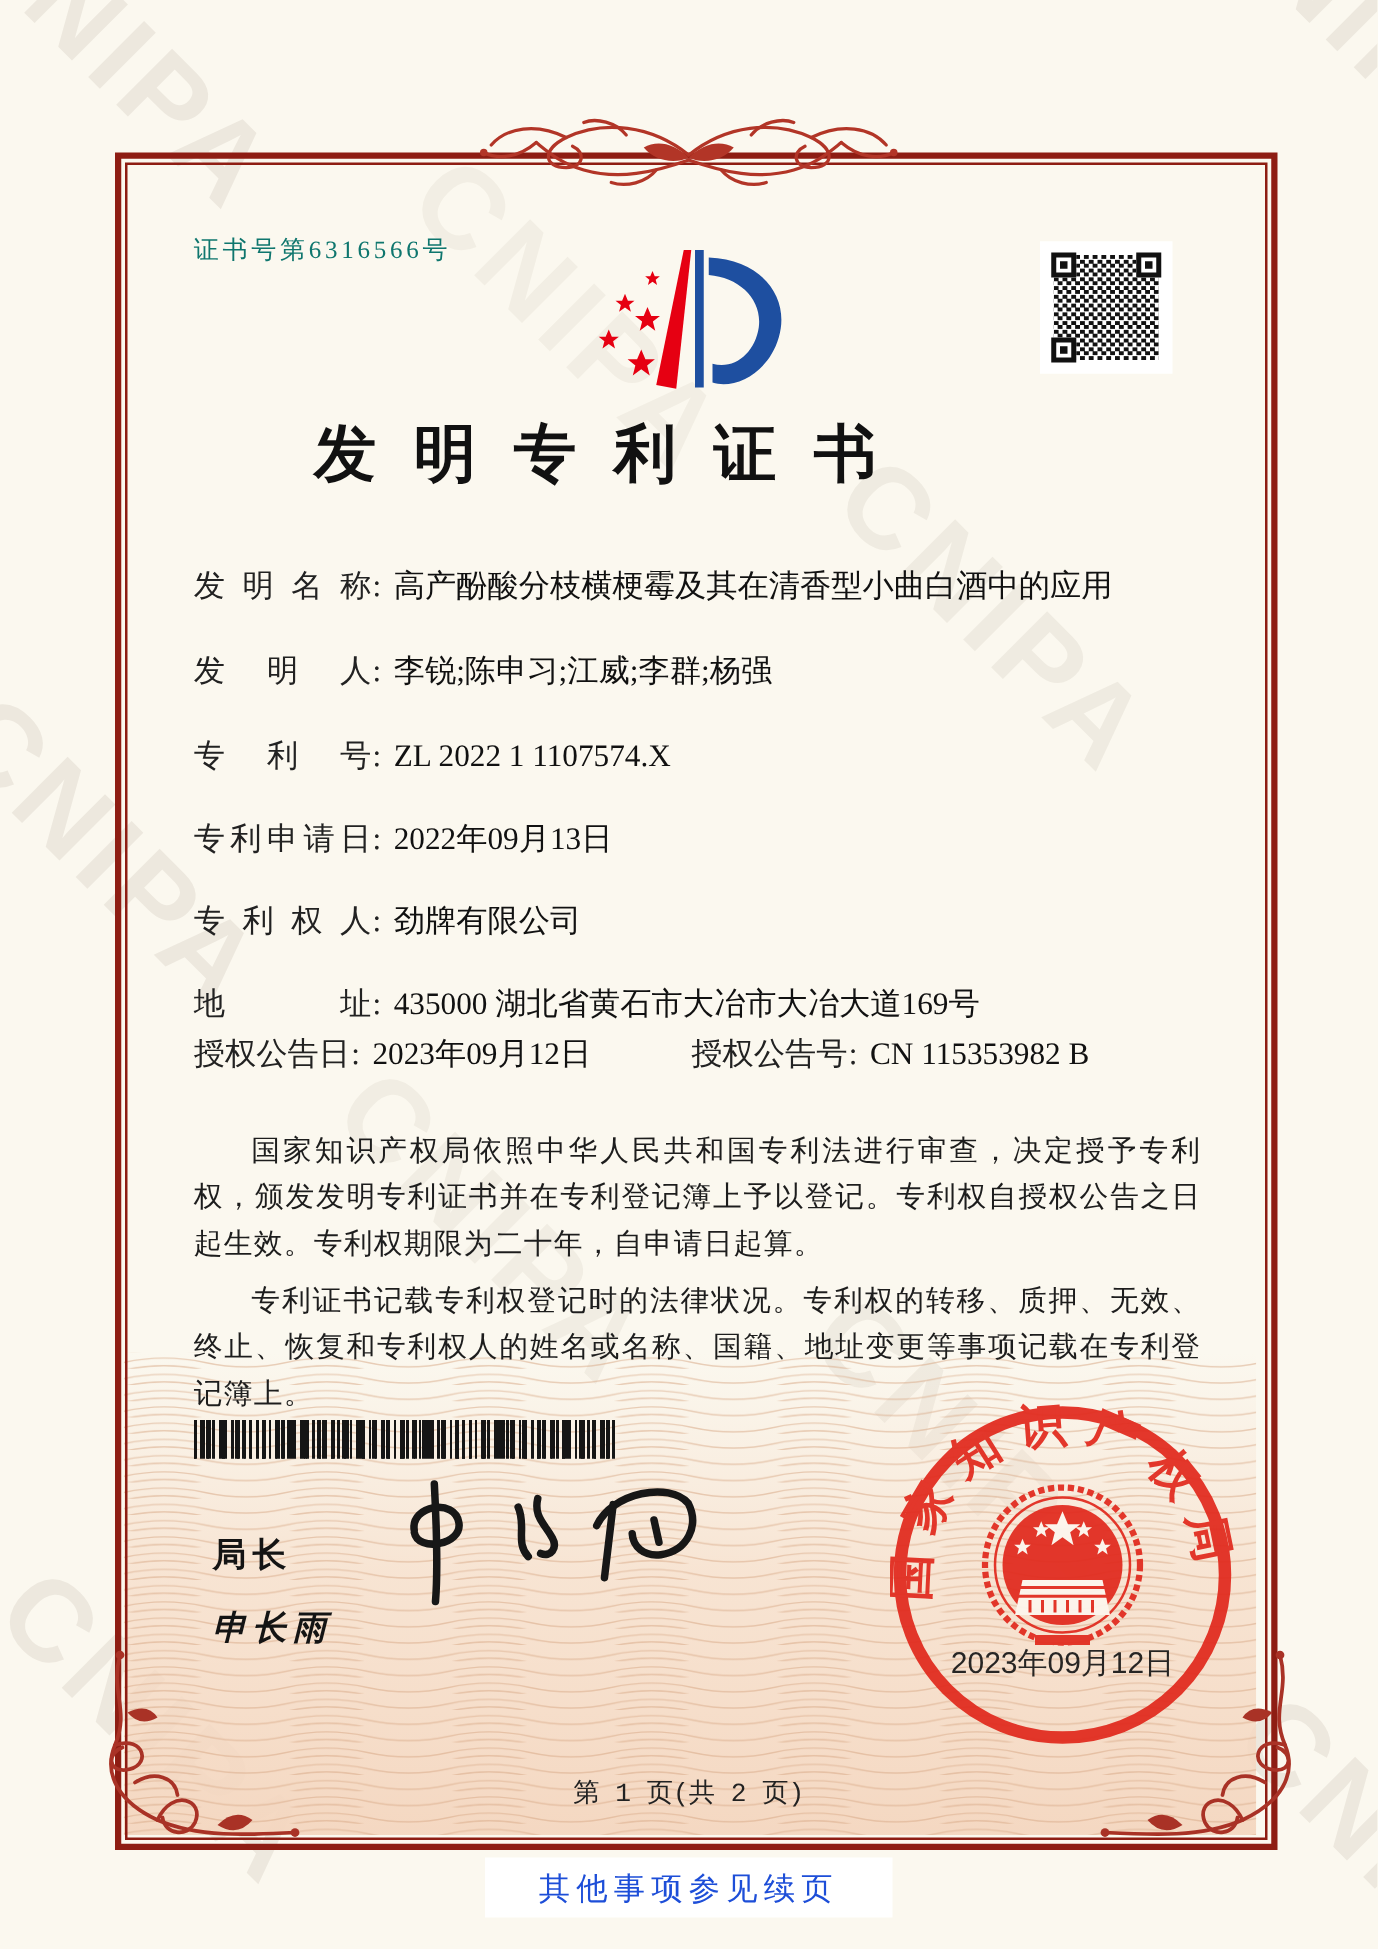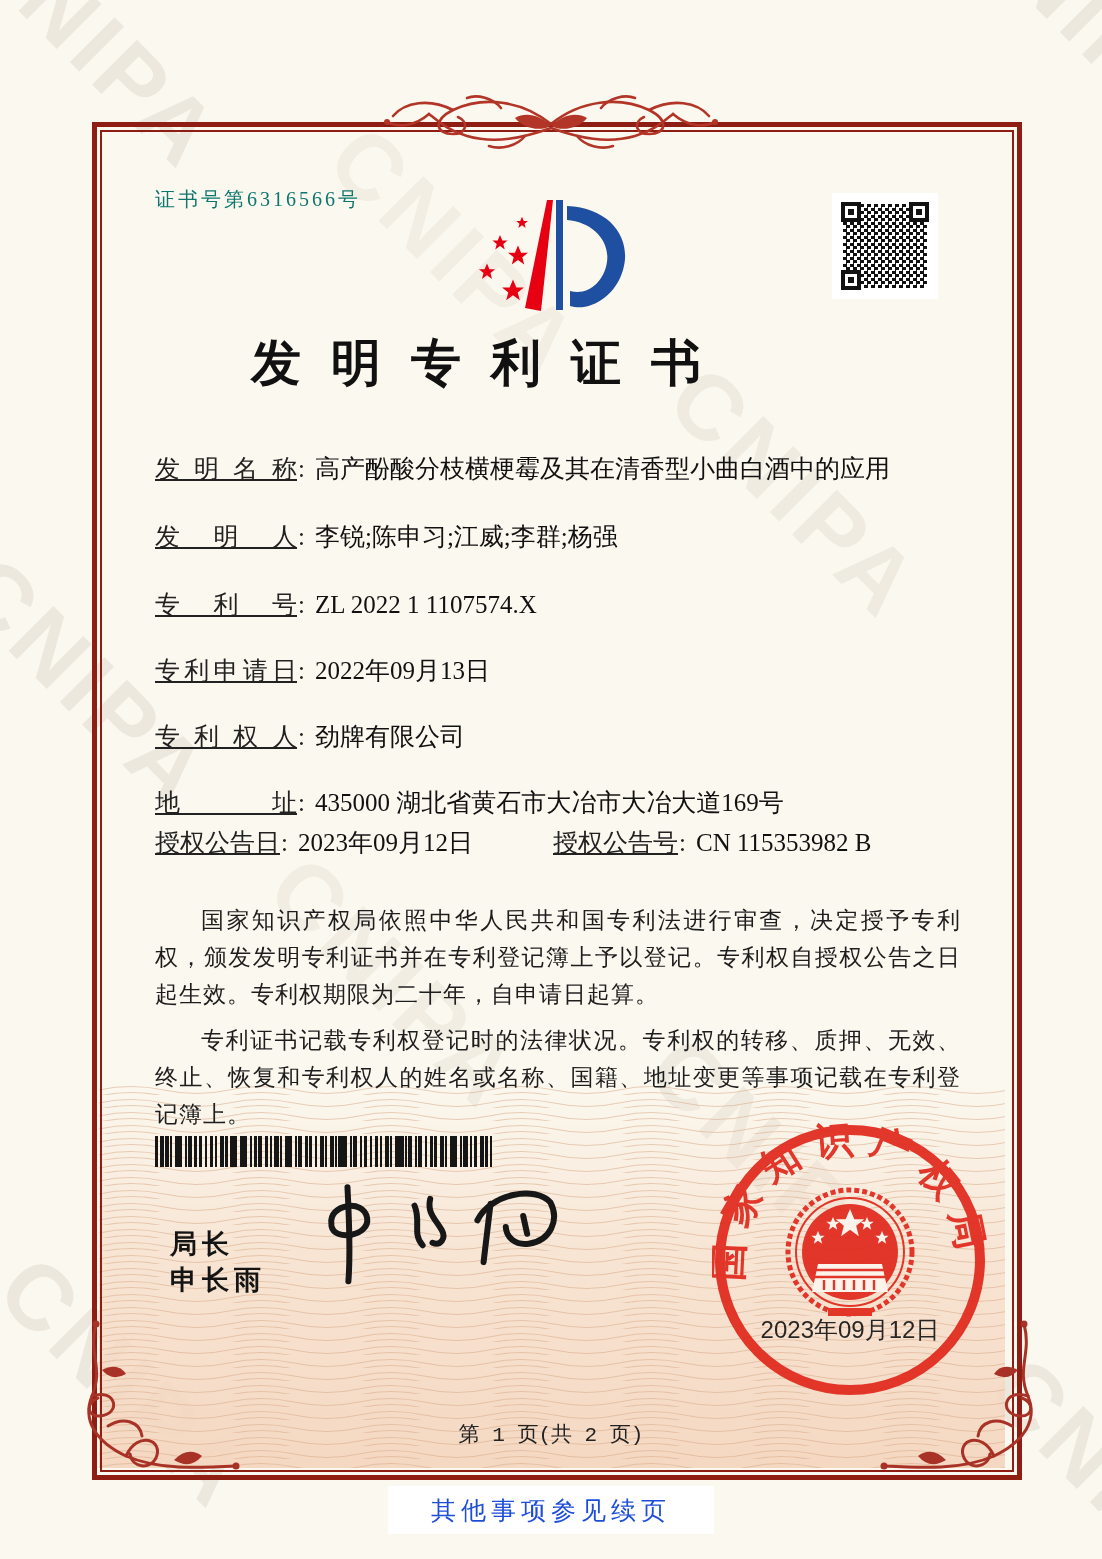--- a/index.html
+++ b/index.html
@@ -48,38 +48,38 @@
   .qr-eye.tl{left:-2px;top:-2px;} .qr-eye.tr{right:-2px;top:-2px;} .qr-eye.bl{left:-2px;bottom:-2px;}
 
   .title{position:absolute;left:0;top:330px;width:952px;text-align:center;
          font-size:50px;font-weight:700;letter-spacing:30px;padding-left:30px;box-sizing:border-box;color:#111;}
 
   .fields{position:absolute;left:155px;top:448px;width:810px;font-size:25px;}
   .frow{position:absolute;left:0;white-space:nowrap;}
   .frow.r1{top:4px;} .frow.r2{top:72px;} .frow.r3{top:140px;} .frow.r4{top:206px;}
   .frow.r5{top:272px;} .frow.r6{top:338px;} .frow.r7{top:378px;}
   .frow .cell2{position:absolute;left:398px;top:0;white-space:nowrap;}
-  .flabel{display:inline-block;width:142px;text-align:justify;text-align-last:justify;color:#222;text-decoration:underline;}
+  .flabel{display:inline-block;width:142px;text-align:justify;text-align-last:justify;color:#222;}
   .flabel.wide{width:auto;text-align-last:auto;}
   .colon{display:inline-block;margin:0 10px 0 1px;color:#222;}
   .fvalue{color:#111;}
 
   .paras{position:absolute;left:155px;top:902px;width:806px;font-size:23px;line-height:37px;
          text-align:justify;color:#1d1d1d;}
   .paras p{margin:0 0 9px 0;text-indent:2em;letter-spacing:1px;}
 
   .barcode{position:absolute;left:155px;top:1136px;width:338px;height:31px;
     background-image:
       repeating-linear-gradient(90deg,#151515 0 2px,transparent 2px 5px),
       repeating-linear-gradient(90deg,#151515 0 3px,transparent 3px 11px),
       repeating-linear-gradient(90deg,transparent 0 7px,#151515 7px 9px,transparent 9px 16px);}
 
   .officer{position:absolute;left:170px;top:1226px;font-family:"Liberation Sans","DejaVu Sans",sans-serif;
            font-weight:700;font-size:27px;letter-spacing:5px;color:#141414;}
-  .officer .name{display:block;}
+  .officer .name{display:block;margin-top:22px;font-style:italic;}
   .signature{position:absolute;left:292px;top:1168px;}
 
   .seal{position:absolute;left:712px;top:1122px;z-index:6;}
 
   .pageinfo{position:absolute;left:0;top:1420px;width:1102px;text-align:center;font-size:21px;color:#222;font-family:Liberation Mono, monospace;}
 
   .footer-strip{position:absolute;left:388px;top:1486px;width:326px;height:48px;background:#ffffff;z-index:4;}
   .footer-note{position:absolute;left:0;top:1494px;width:1102px;text-align:center;
                font-size:25px;letter-spacing:5px;color:#1d4ed8;z-index:5;}
 </style>

